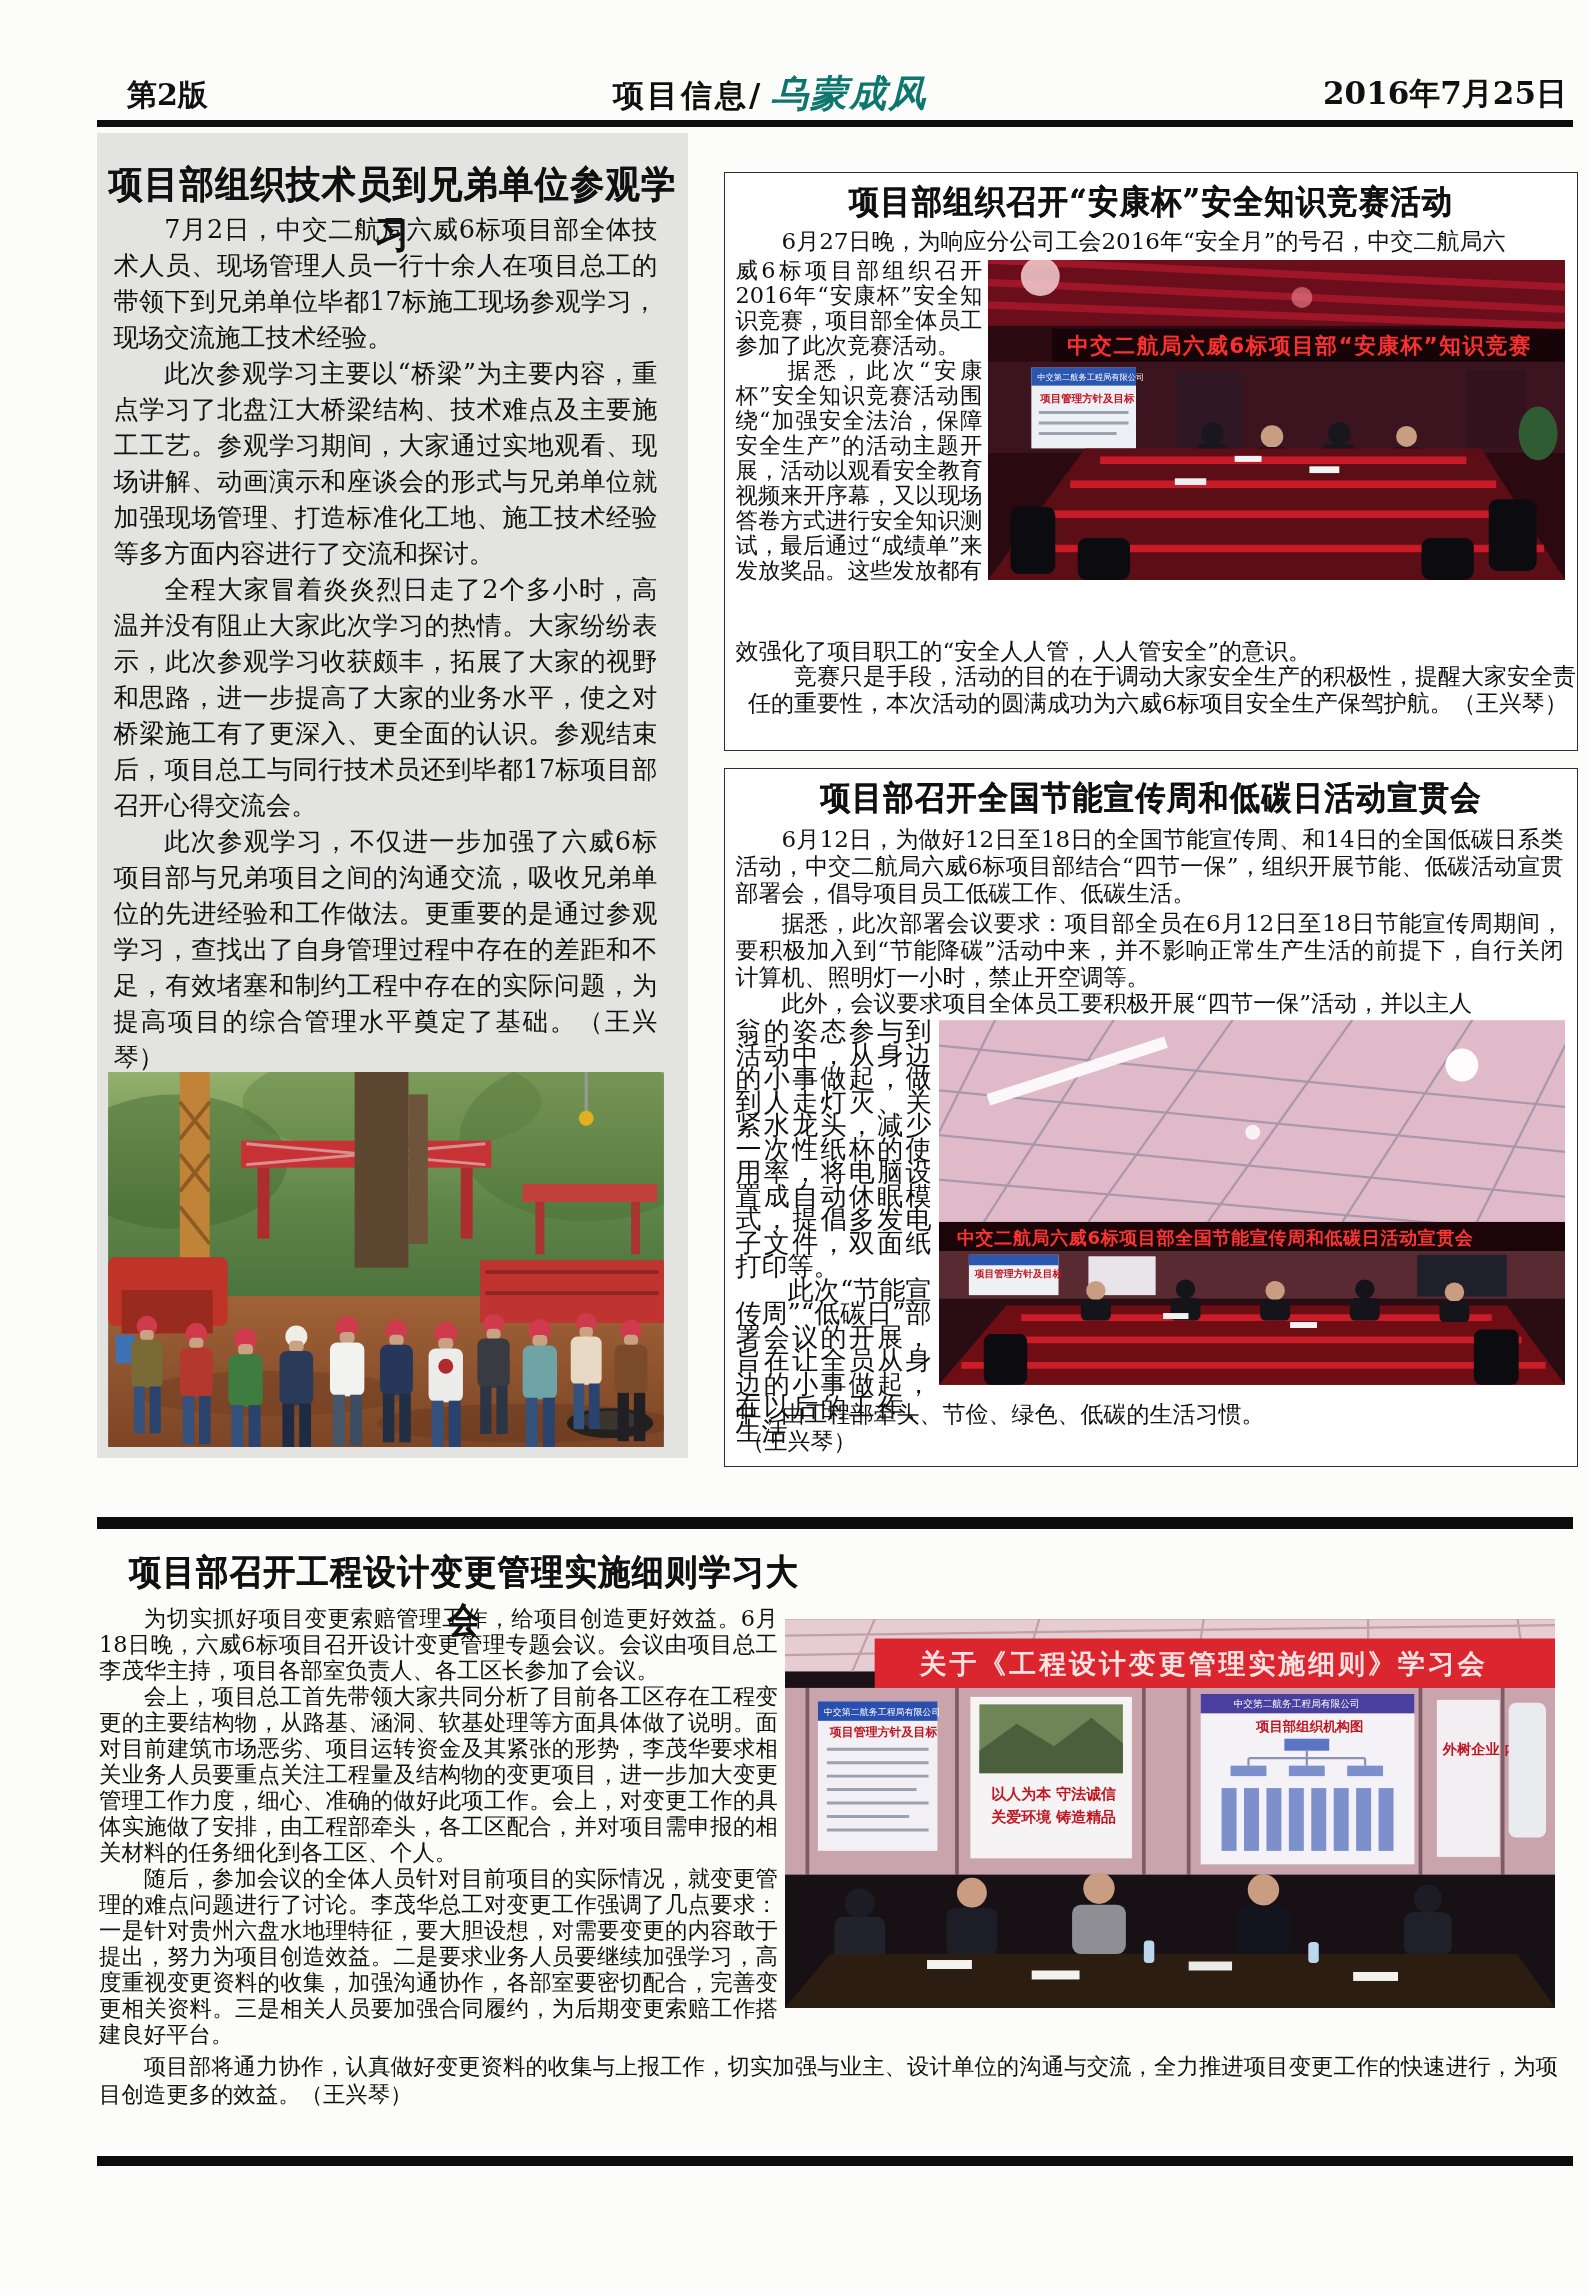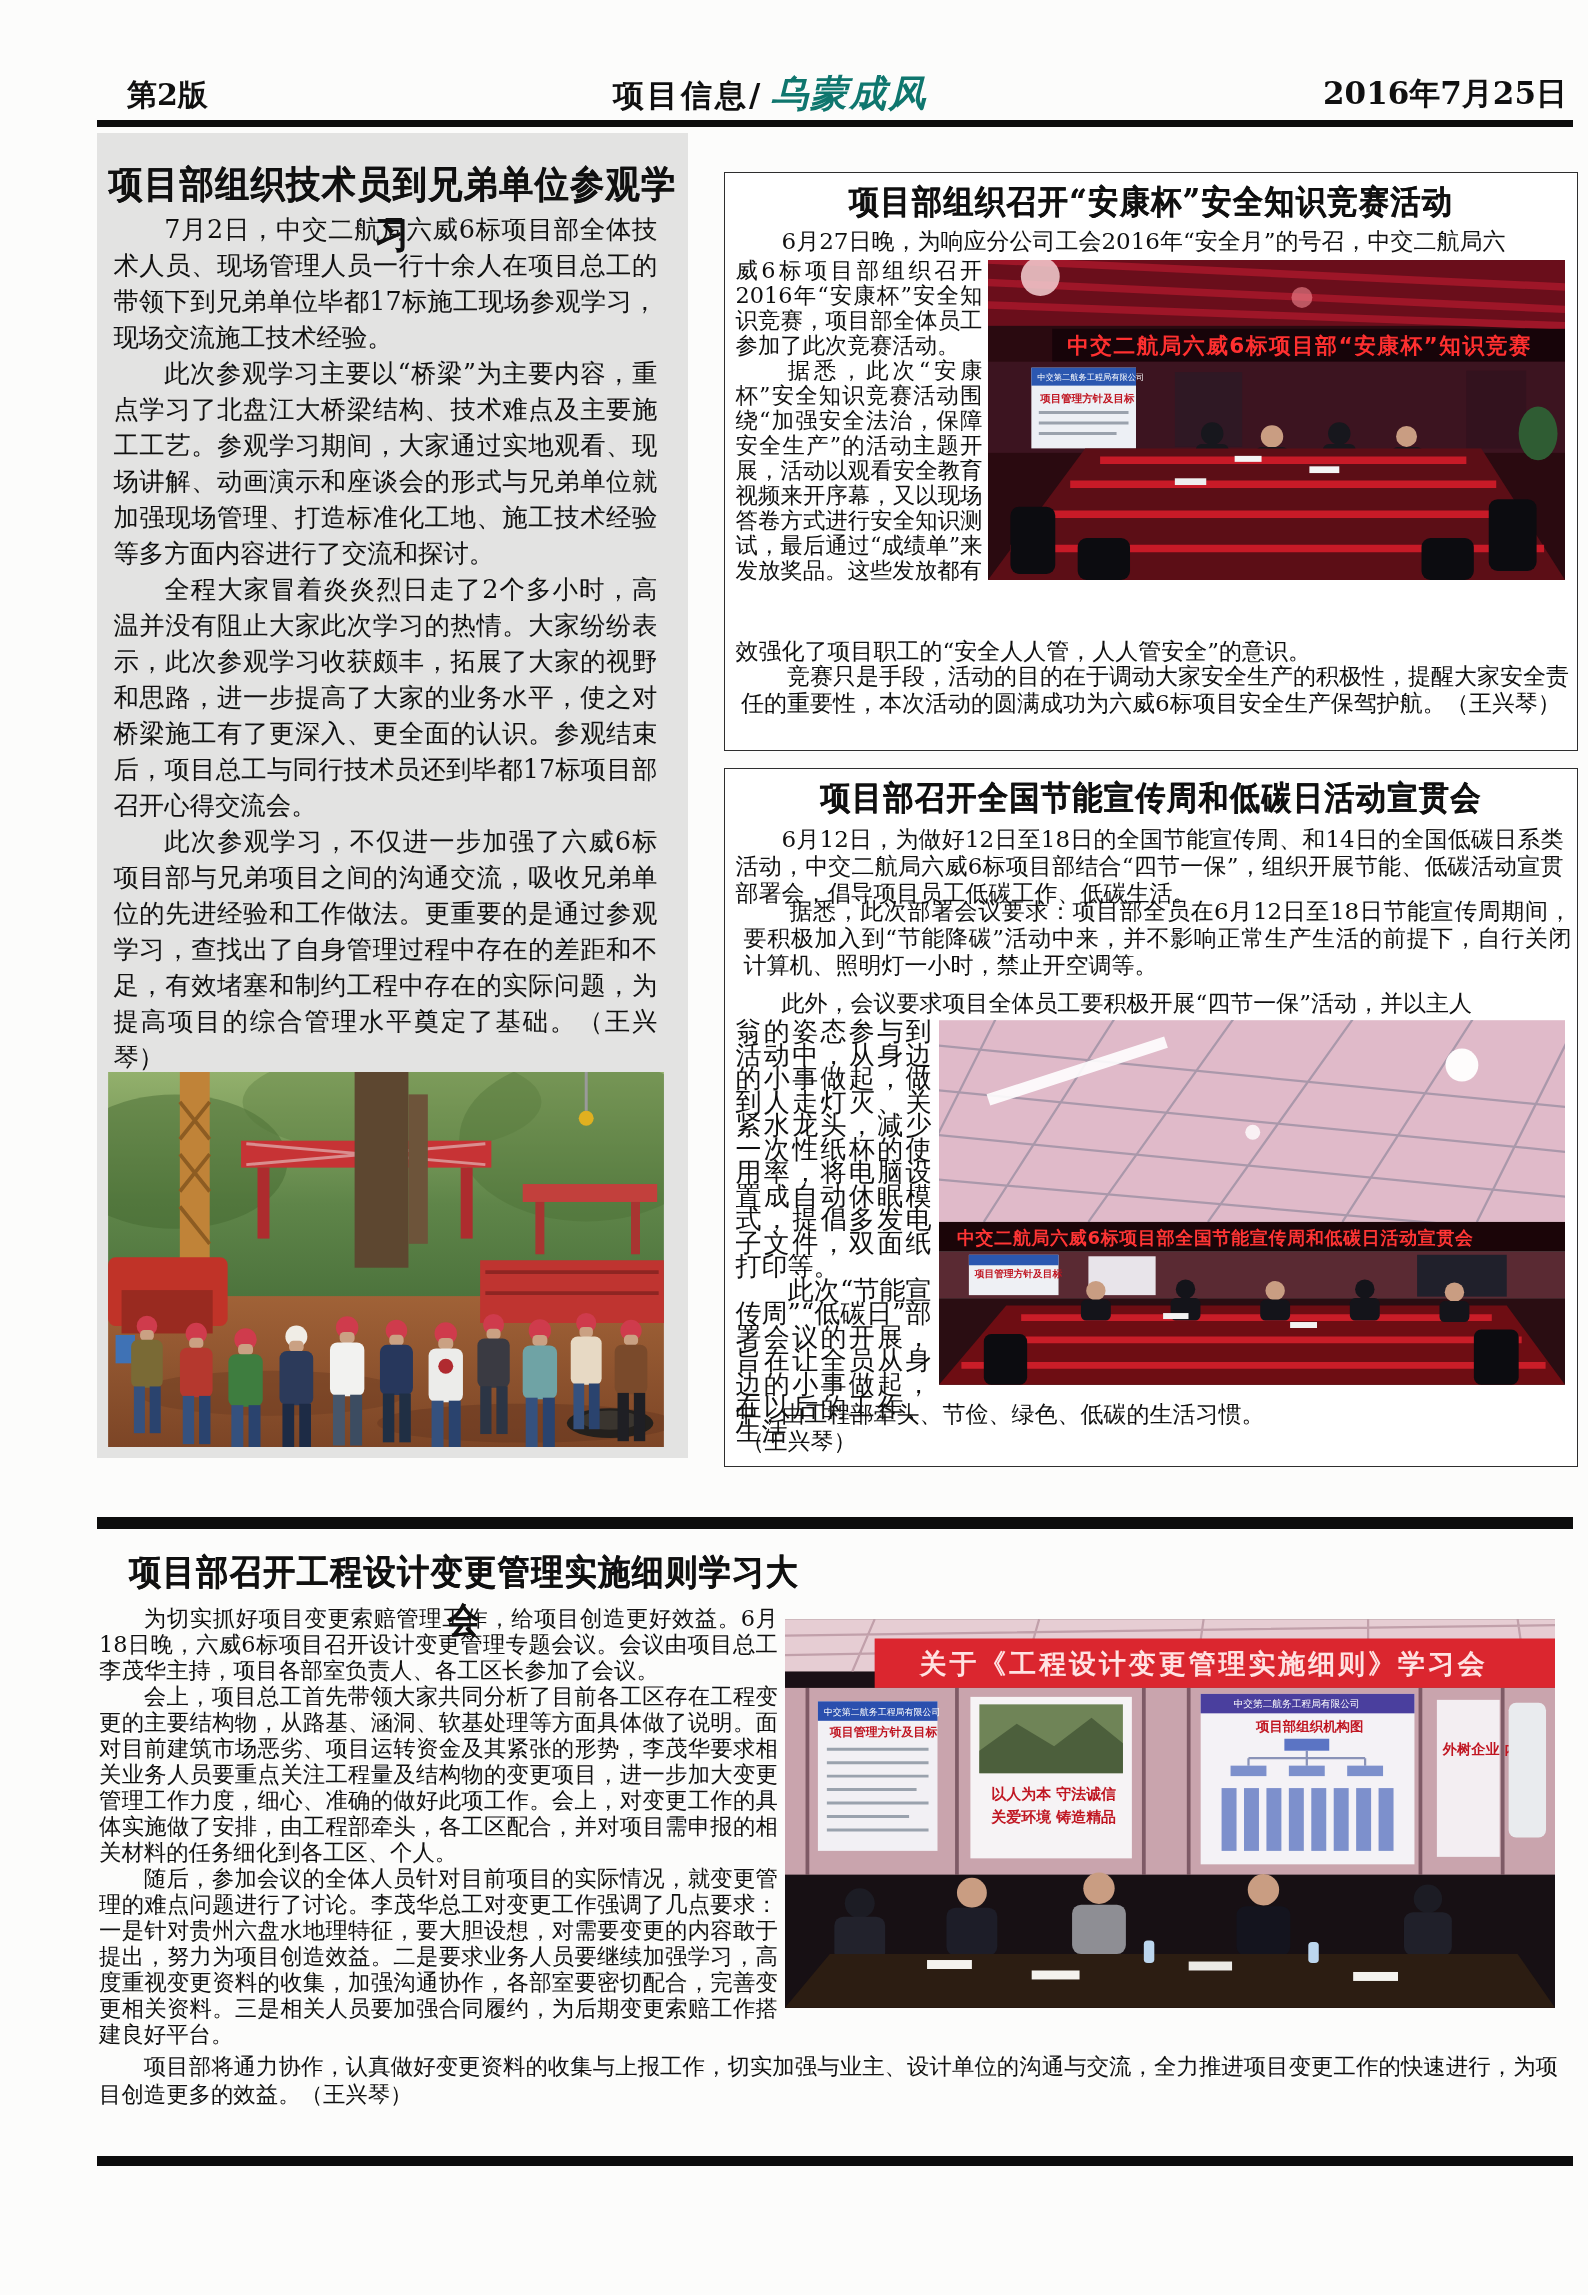--- a/index.html
+++ b/index.html
@@ -233,28 +233,28 @@
         <g fill="#0c0c10">
           <rect x="30" y="330" width="60" height="90" rx="12"></rect>
           <rect x="670" y="320" width="64" height="96" rx="12"></rect>
           <rect x="120" y="372" width="70" height="56" rx="12"></rect>
           <rect x="580" y="372" width="70" height="56" rx="12"></rect>
         </g>
       </svg>
     </div>
 
     <p class="abs bodytext-m noindent" style="left:10.5px;top:465px;width:828px;">效强化了项目职工的“安全人人管，人人管安全”的意识。</p>
-    <p class="abs bodytext-m" style="left:16px;top:490px;width:828px;">竞赛只是手段，活动的目的在于调动大家安全生产的积极性，提醒大家安全责任的重要性，本次活动的圆满成功为六威6标项目安全生产保驾护航。（王兴琴）</p>
+    <p class="abs bodytext-m" style="left:23px;top:490px;width:828px;">竞赛只是手段，活动的目的在于调动大家安全生产的积极性，提醒大家安全责任的重要性，本次活动的圆满成功为六威6标项目安全生产保驾护航。（王兴琴）</p>
   </section>
 
   <section class="abs boxed" style="left:724px;top:768px;width:852px;height:697px;">
     <h2 class="headline" style="margin:0;position:absolute;left:0;top:9px;width:100%;font-size:30px;">项目部召开全国节能宣传周和低碳日活动宣贯会</h2>
 
     <p class="abs bodytext-m" style="left:10.5px;top:57px;width:828px;">6月12日，为做好12日至18日的全国节能宣传周、和14日的全国低碳日系类活动，中交二航局六威6标项目部结合“四节一保”，组织开展节能、低碳活动宣贯部署会，倡导项目员工低碳工作、低碳生活。</p>
-    <p class="abs bodytext-m" style="left:10.5px;top:129px;width:828px;margin-left:8px;">据悉，此次部署会议要求：项目部全员在6月12日至18日节能宣传周期间，要积极加入到“节能降碳”活动中来，并不影响正常生产生活的前提下，自行关闭计算机、照明灯一小时，禁止开空调等。</p>
+    <p class="abs bodytext-m" style="left:10.5px;top:141px;width:828px;">据悉，此次部署会议要求：项目部全员在6月12日至18日节能宣传周期间，要积极加入到“节能降碳”活动中来，并不影响正常生产生活的前提下，自行关闭计算机、照明灯一小时，禁止开空调等。</p>
     <p class="abs bodytext-m" style="left:10.5px;top:221px;width:828px;">此外，会议要求项目全体员工要积极开展“四节一保”活动，并以主人</p>
 
     <div class="abs" style="left:0;top:251px;width:852px;height:378px;">
       <div class="abs bodytext-xs pre" style="left:10.5px;top:0;width:196px;text-align:justify;">翁的姿态参与到活动中，从身边的小事做起，做到人走灯灭、关紧水龙头，减少一次性纸杯的使用率，将电脑设置成自动休眠模式，提倡多发电子文件，双面纸打印等。
 　　此次“节能宣传周”“低碳日”部署会议的开展，旨在让全员从身边的小事做起，在以后的工作、生活</div>
 
       <svg class="abs" style="left:214px;top:0;" width="626" height="365" viewBox="0 0 838 488">
         <rect width="838" height="270" fill="#e0d1d6"></rect>
 
         <g stroke="#9aa4ae" stroke-width="3" opacity="0.9">

